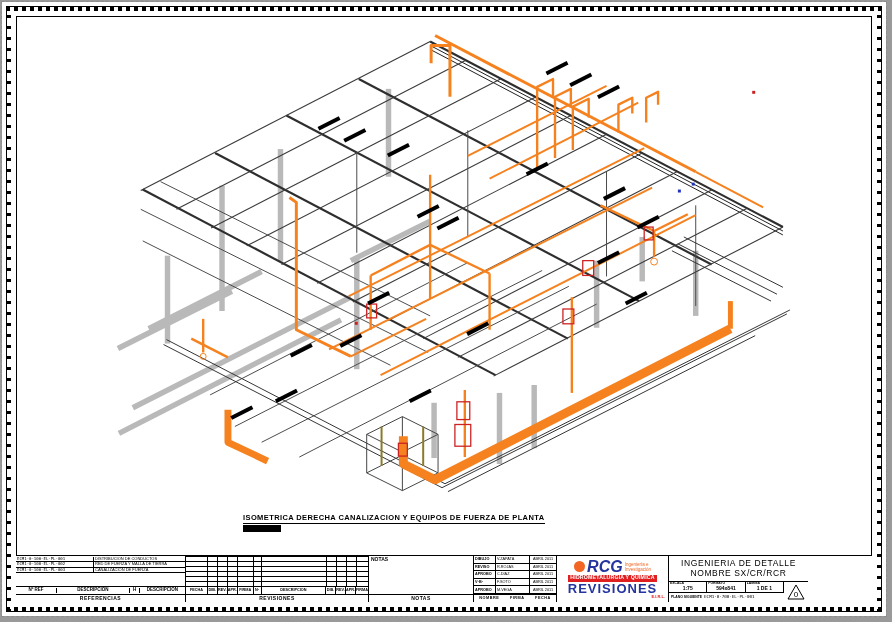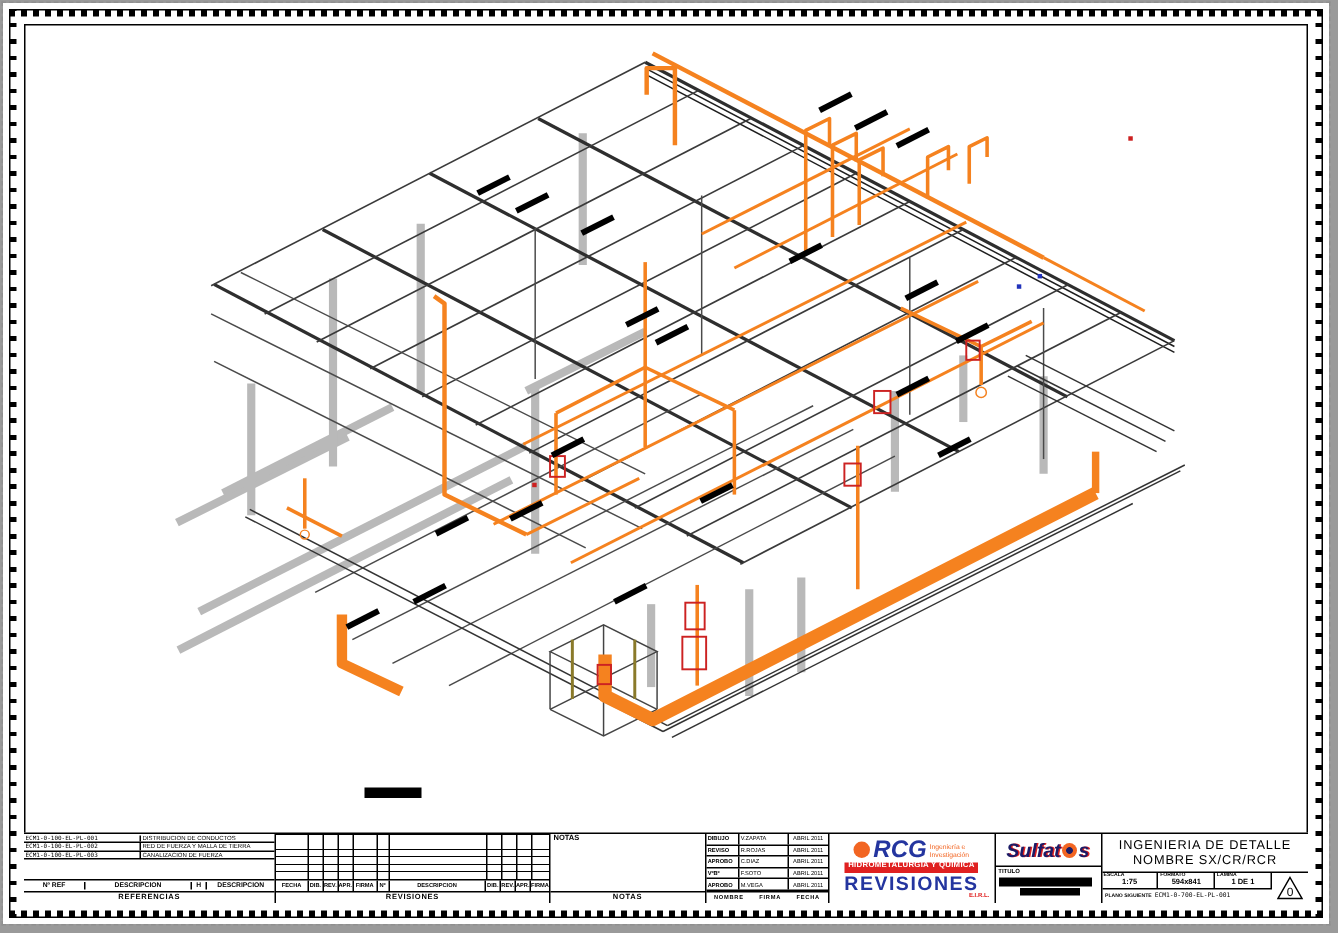--- a/index.html
+++ b/index.html
@@ -272,20 +272,21 @@
     </g>
 
     <g class="specks">
       <rect class="b" x="682" y="190" width="3" height="3"></rect>
       <rect class="b" x="696" y="183" width="3" height="3"></rect>
       <rect class="r" x="356" y="324" width="3" height="3"></rect>
       <rect class="r" x="757" y="90" width="3" height="3"></rect>
     </g>
   </svg>
 
+  <div class="caption">ISOMETRICA DERECHA CANALIZACION Y EQUIPOS DE FUERZA DE PLANTA</div>
   <div class="caption-bar"></div>
 
   <div class="tb">
 
     <div class="col refs">
       <div class="rows">
         <div class="rrow">
           <div class="rcode">ECM1-0-100-EL-PL-001</div>
           <div class="rdesc">DISTRIBUCION DE CONDUCTOS</div>
         </div>
@@ -382,32 +383,20 @@
         <span class="tag">
           <span>Ingeniería e</span><br>
           <span>Investigación</span>
         </span>
       </div>
       <div class="redband">HIDROMETALURGIA Y QUÍMICA</div>
       <div class="ingef">REVISIONES</div>
       <div class="eirl">E.I.R.L.</div>
     </div>
 
-    <div class="col client">
-      <div class="box">
-        <span class="sulf">Sulfat</span>
-        <span class="ring"></span>
-        <span class="sulf">s</span>
-      </div>
-      <div class="titulo">
-        <div class="lbl">TITULO</div>
-        <div class="bar" style="width:62px;height:6px;"></div>
-        <div class="bar" style="width:40px;height:5px;margin-left:14px;"></div>
-      </div>
-    </div>
 
     <div class="col proj">
       <div class="pbox">
         <div class="p1">INGENIERIA DE DETALLE</div>
         <div class="p2">NOMBRE SX/CR/RCR</div>
       </div>
       <div class="fields">
         <div class="fl">
           <div class="frow1">
             <div class="fcell">

